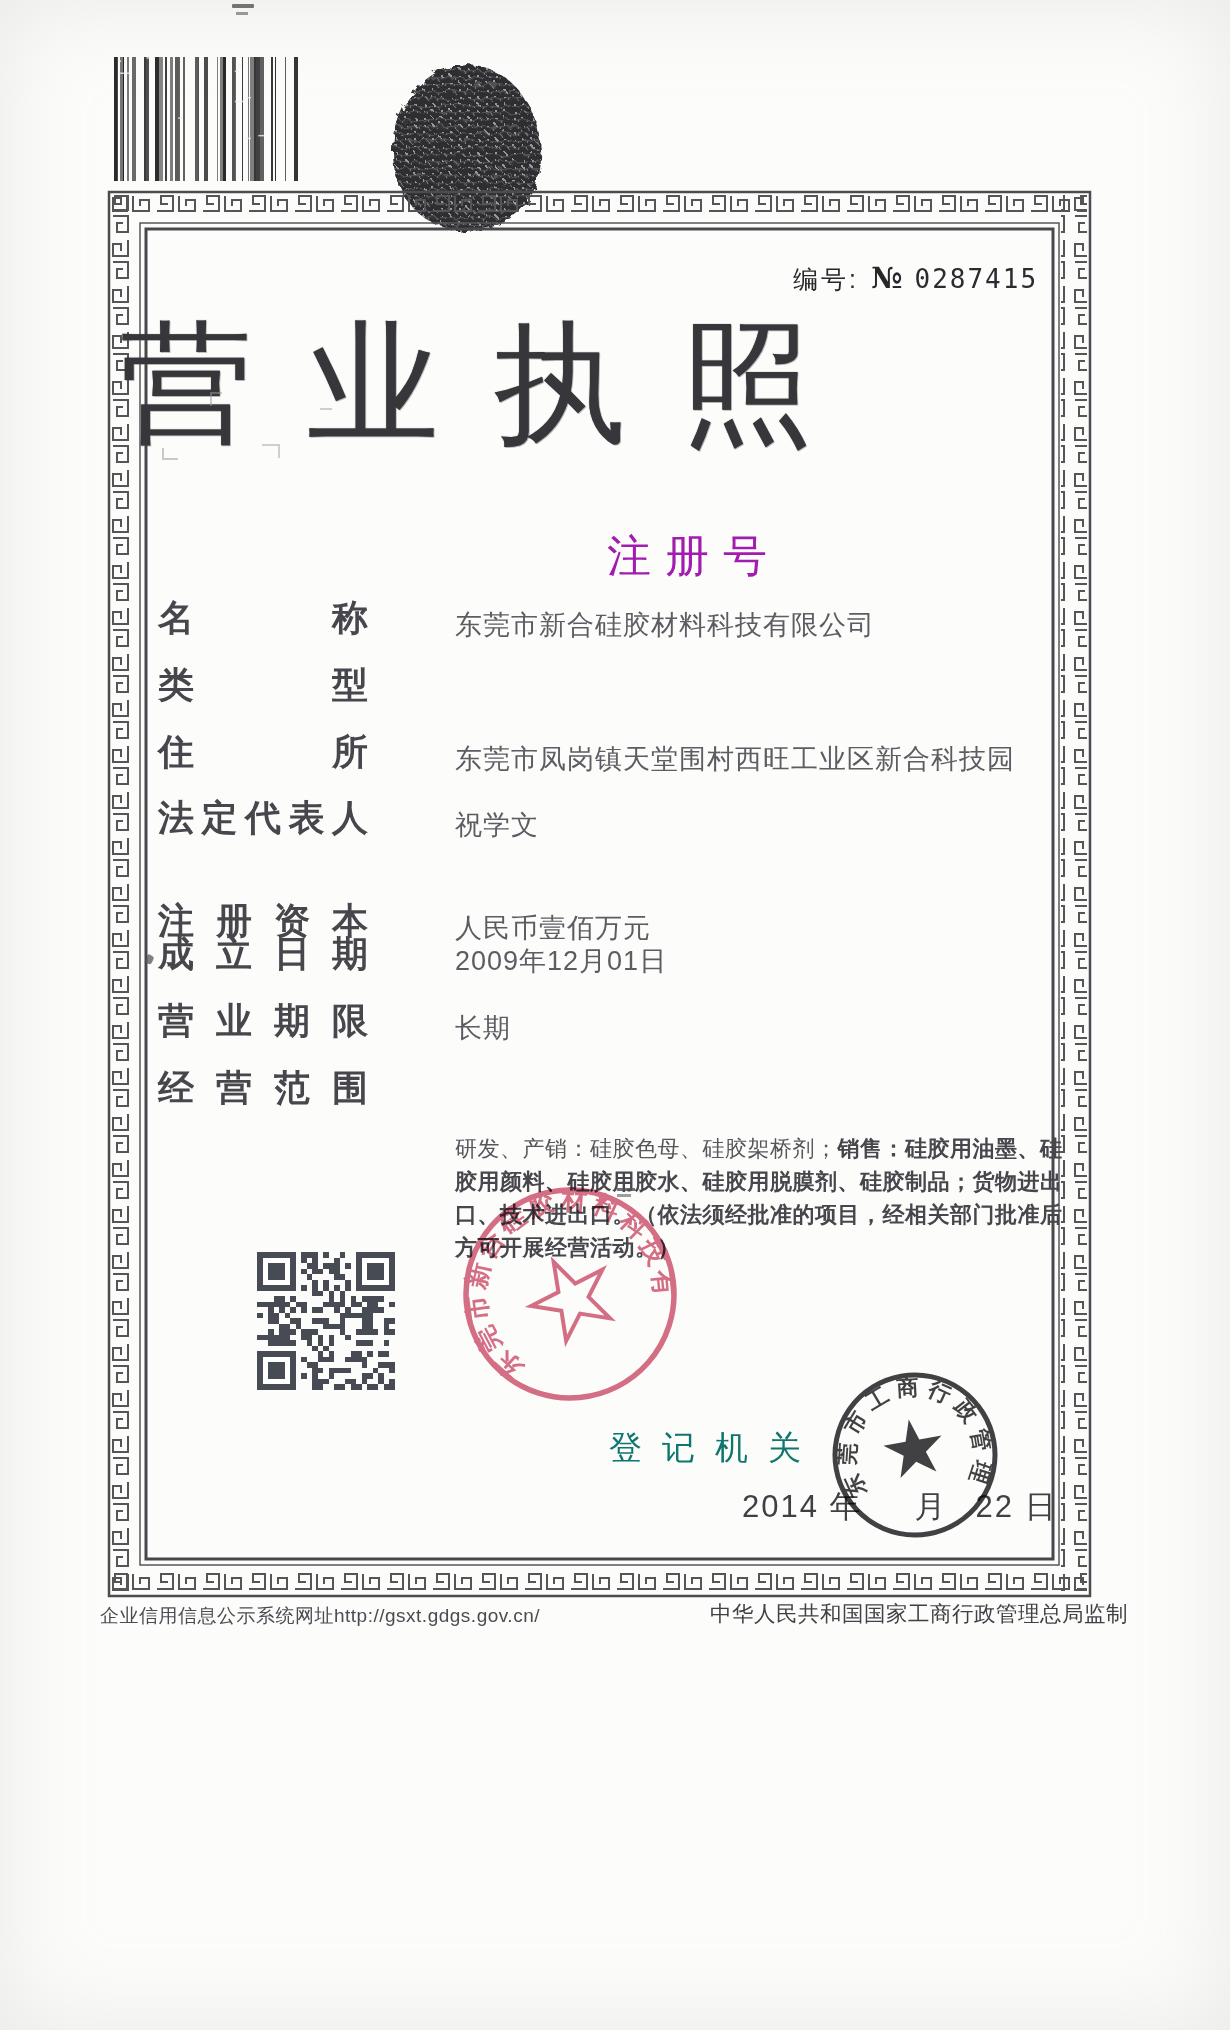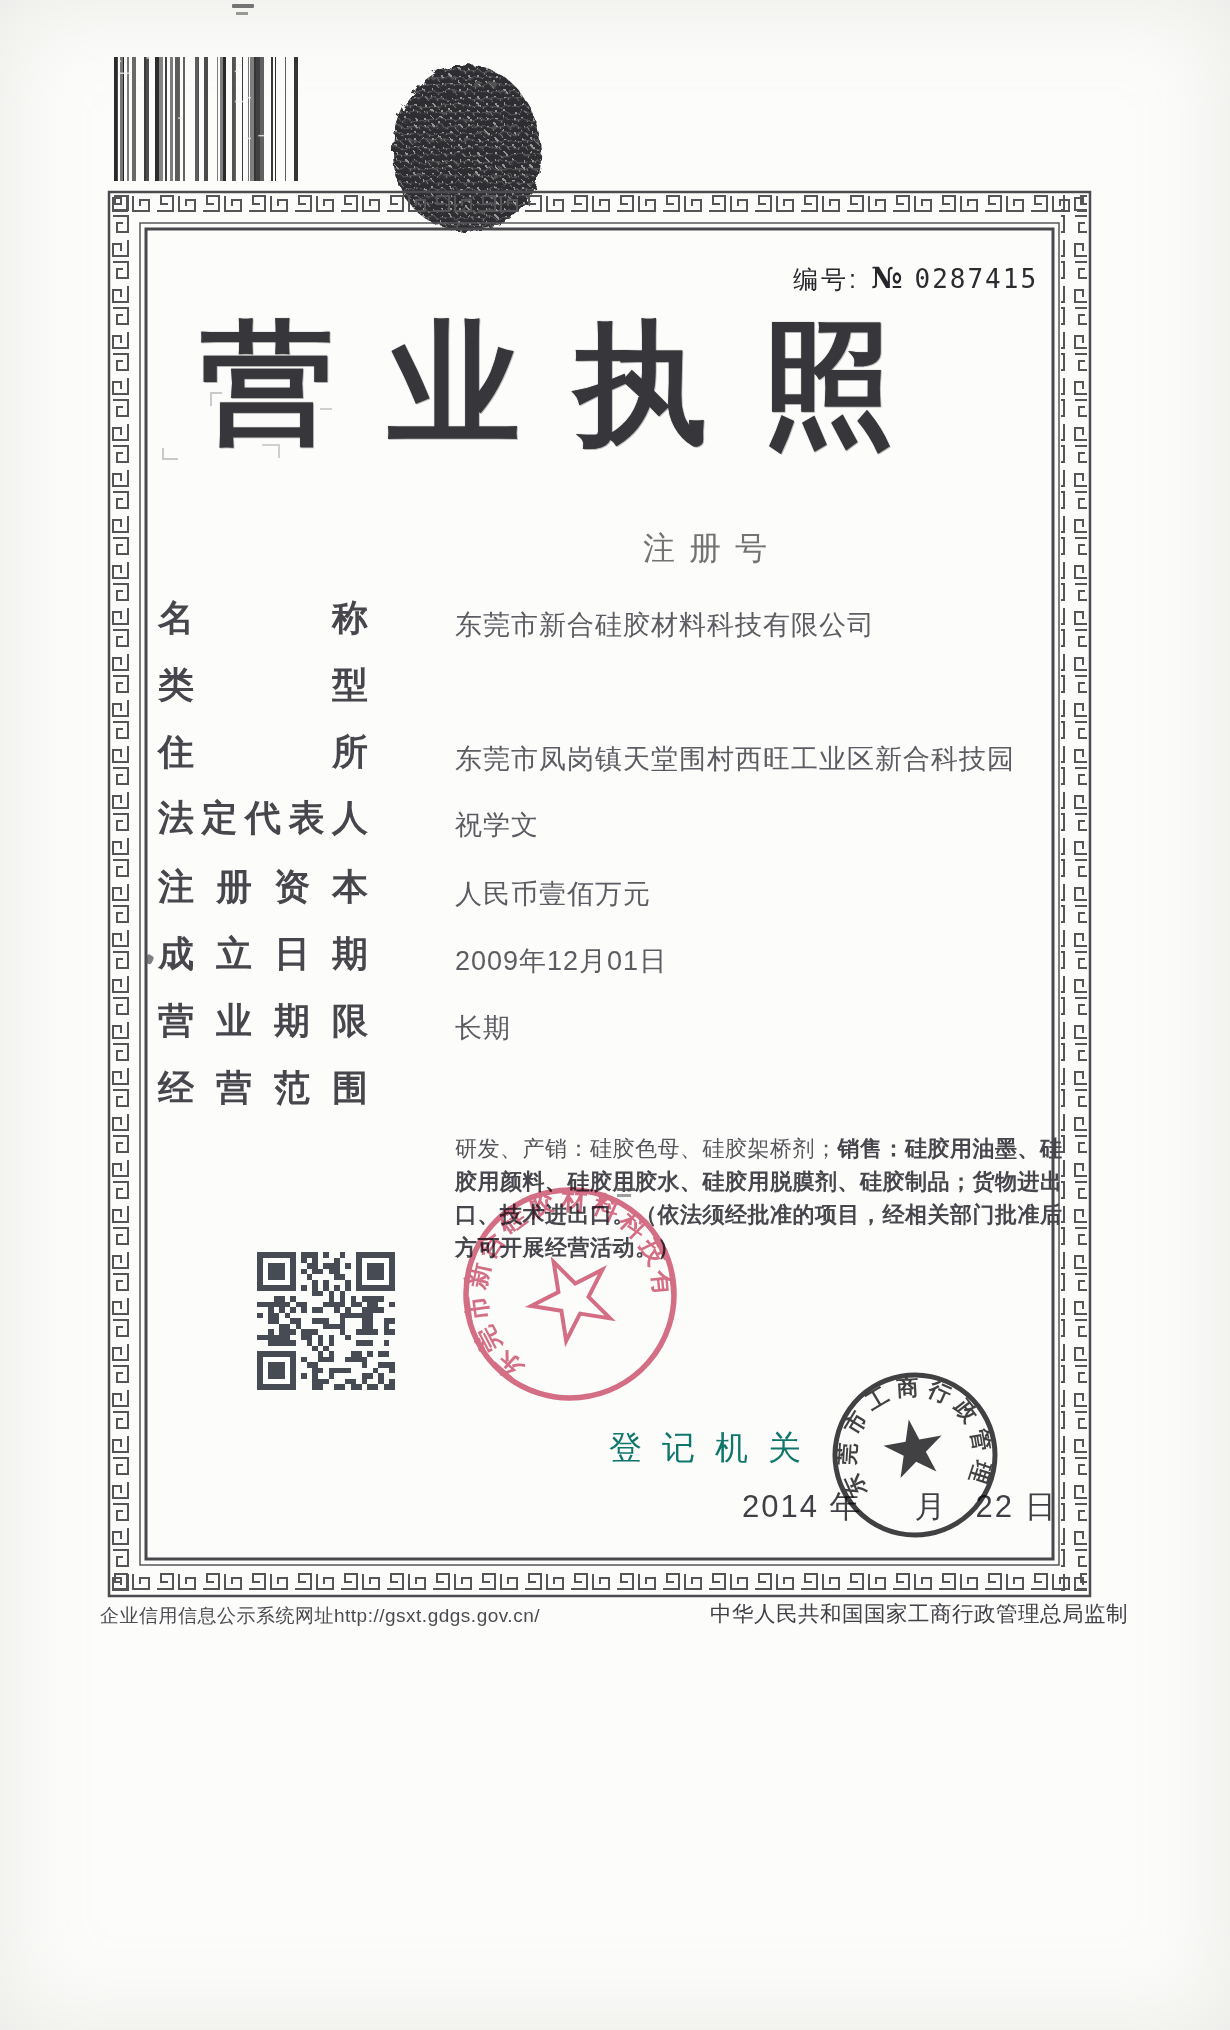--- a/index.html
+++ b/index.html
@@ -15,27 +15,27 @@
   .barcode{left:112px;top:55px;width:192px;height:130px;filter:blur(.3px) contrast(.92);}
   .emblem{left:386px;top:60px;width:162px;height:174px;filter:blur(.4px);}
   .top-smudge{left:232px;top:4px;width:22px;height:4px;background:#4a4a4a;opacity:.75;border-radius:1px;}
   .top-smudge2{left:236px;top:12px;width:12px;height:3px;background:#5a5a5a;opacity:.6;}
   
   .serial{left:793px;top:242px;display:flex;align-items:baseline;gap:12px;color:#26262b;}
   .serial .lbl{font-size:25px;letter-spacing:3px;margin-top:21px;}
   .serial .sym{font-family:"DejaVu Serif","Liberation Serif",serif;font-weight:700;font-size:29px;}
   .serial .num{font-family:"DejaVu Sans Mono","Liberation Mono",monospace;font-size:26px;letter-spacing:2px;color:#2c2c30;}
   
-  .title{left:55px;top:296px;width:985px;text-align:center;font-size:132px;font-weight:700;
+  .title{left:65px;top:296px;width:985px;font-size:132px;font-weight:400;
          letter-spacing:55px;text-indent:55px;color:#3a3a3e;
          text-shadow:0 0 1px rgba(60,60,60,.9), 1px 1px 0 rgba(90,90,90,.35);
          filter:blur(.35px) contrast(1.05);}
   
   .regno{left:607px;top:527px;display:flex;align-items:baseline;gap:34px;}
-  .regno .lbl{font-size:32px;letter-spacing:14px;color:#737373;margin-left:36px;}
+  .regno .lbl{font-size:44px;letter-spacing:14px;color:#a21caf;}
   .regno .num{font-family:"DejaVu Serif","Liberation Serif",serif;font-size:30px;color:#45454b;letter-spacing:.5px;}
   
   .row{position:absolute;left:158px;width:930px;display:flex;align-items:flex-start;}
   .flabel{width:210px;flex:0 0 210px;font-size:36px;font-weight:600;color:#46464c;
           text-align:justify;text-align-last:justify;line-height:1;filter:blur(.25px);}
   .fvalue{margin-left:87px;padding-top:7px;font-size:27px;letter-spacing:1px;color:#5c5c63;filter:blur(.25px);}
   .scope-par{left:455px;top:1132px;width:624px;font-size:22px;line-height:33px;
              letter-spacing:.5px;color:#55555b;filter:blur(.25px);}
   .scope-par .bold{font-weight:700;color:#46464c;}
   .scope-mark{left:617px;top:1188px;width:18px;height:3px;background:#4d4d52;opacity:.8;}
@@ -189,21 +189,21 @@
     <div class="flabel">类型</div>
   </div>
   <div class="row" style="top:734px">
     <div class="flabel">住所</div>
     <div class="fvalue">东莞市凤岗镇天堂围村西旺工业区新合科技园</div>
   </div>
   <div class="row" style="top:800px">
     <div class="flabel">法定代表人</div>
     <div class="fvalue">祝学文</div>
   </div>
-  <div class="row" style="top:869px">
+  <div class="row" style="top:903px">
     <div class="flabel">注册资本</div>
     <div class="fvalue">人民币壹佰万元</div>
   </div>
   <div class="row" style="top:936px">
     <div class="flabel">成立日期</div>
     <div class="fvalue">2009年12月01日</div>
   </div>
   <div class="row" style="top:1003px">
     <div class="flabel">营业期限</div>
     <div class="fvalue">长期</div>

